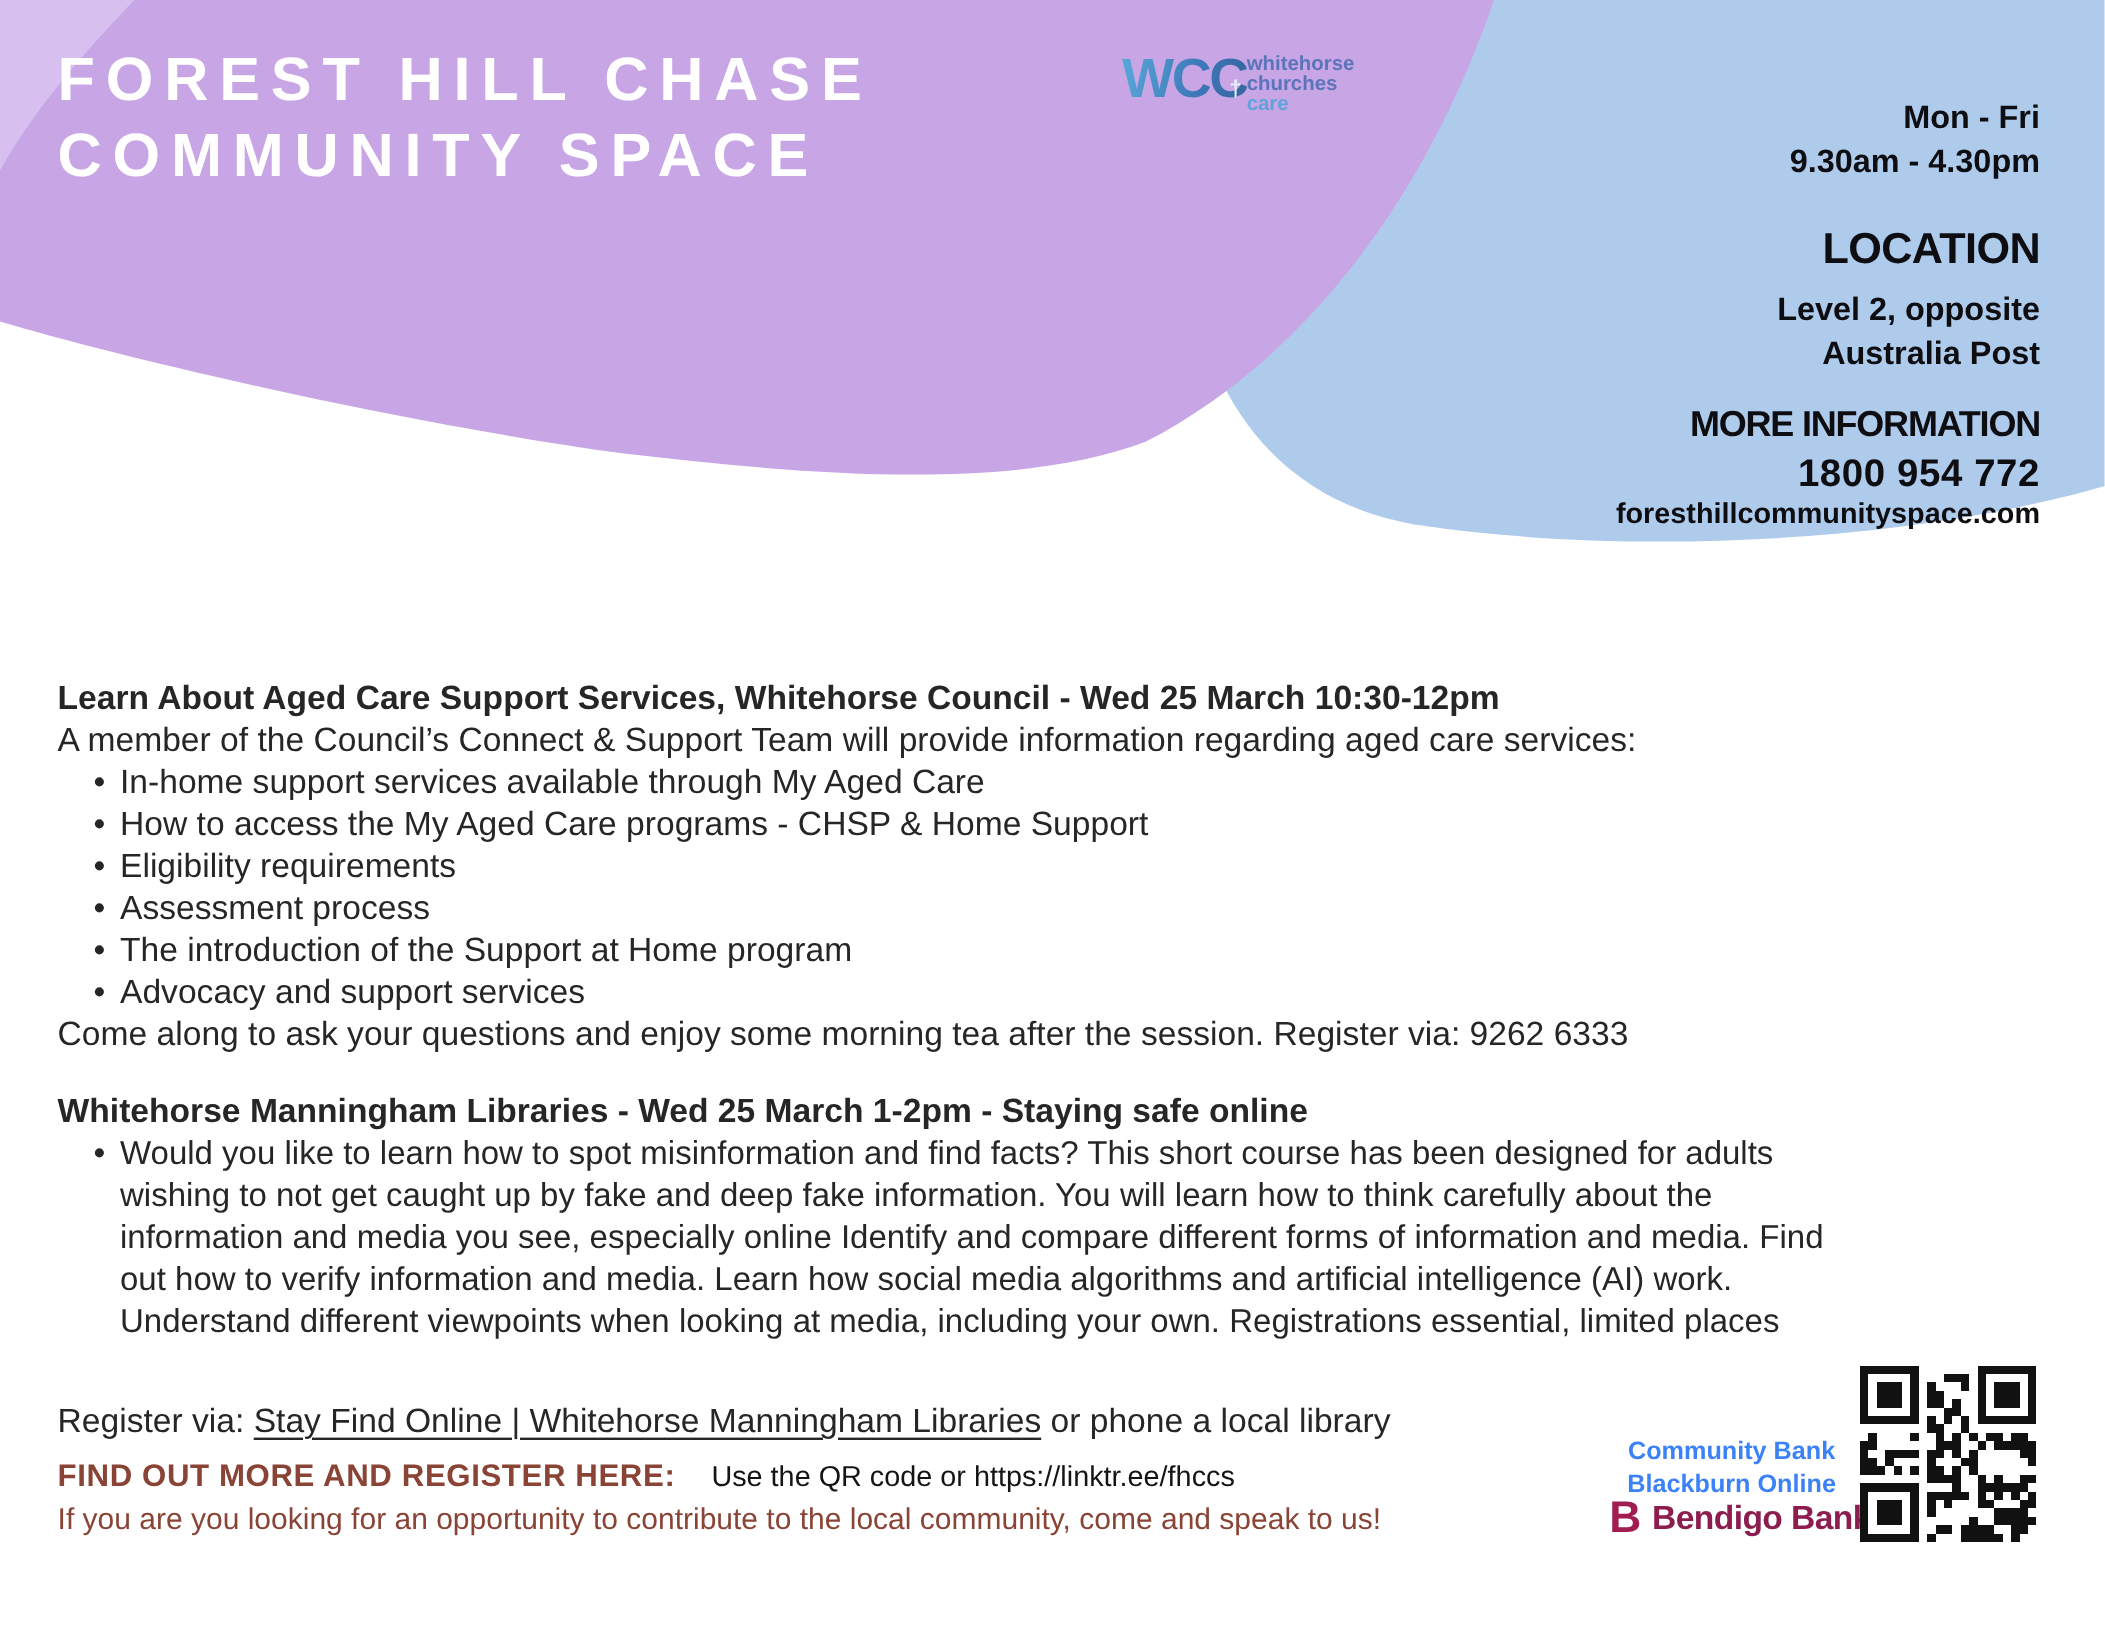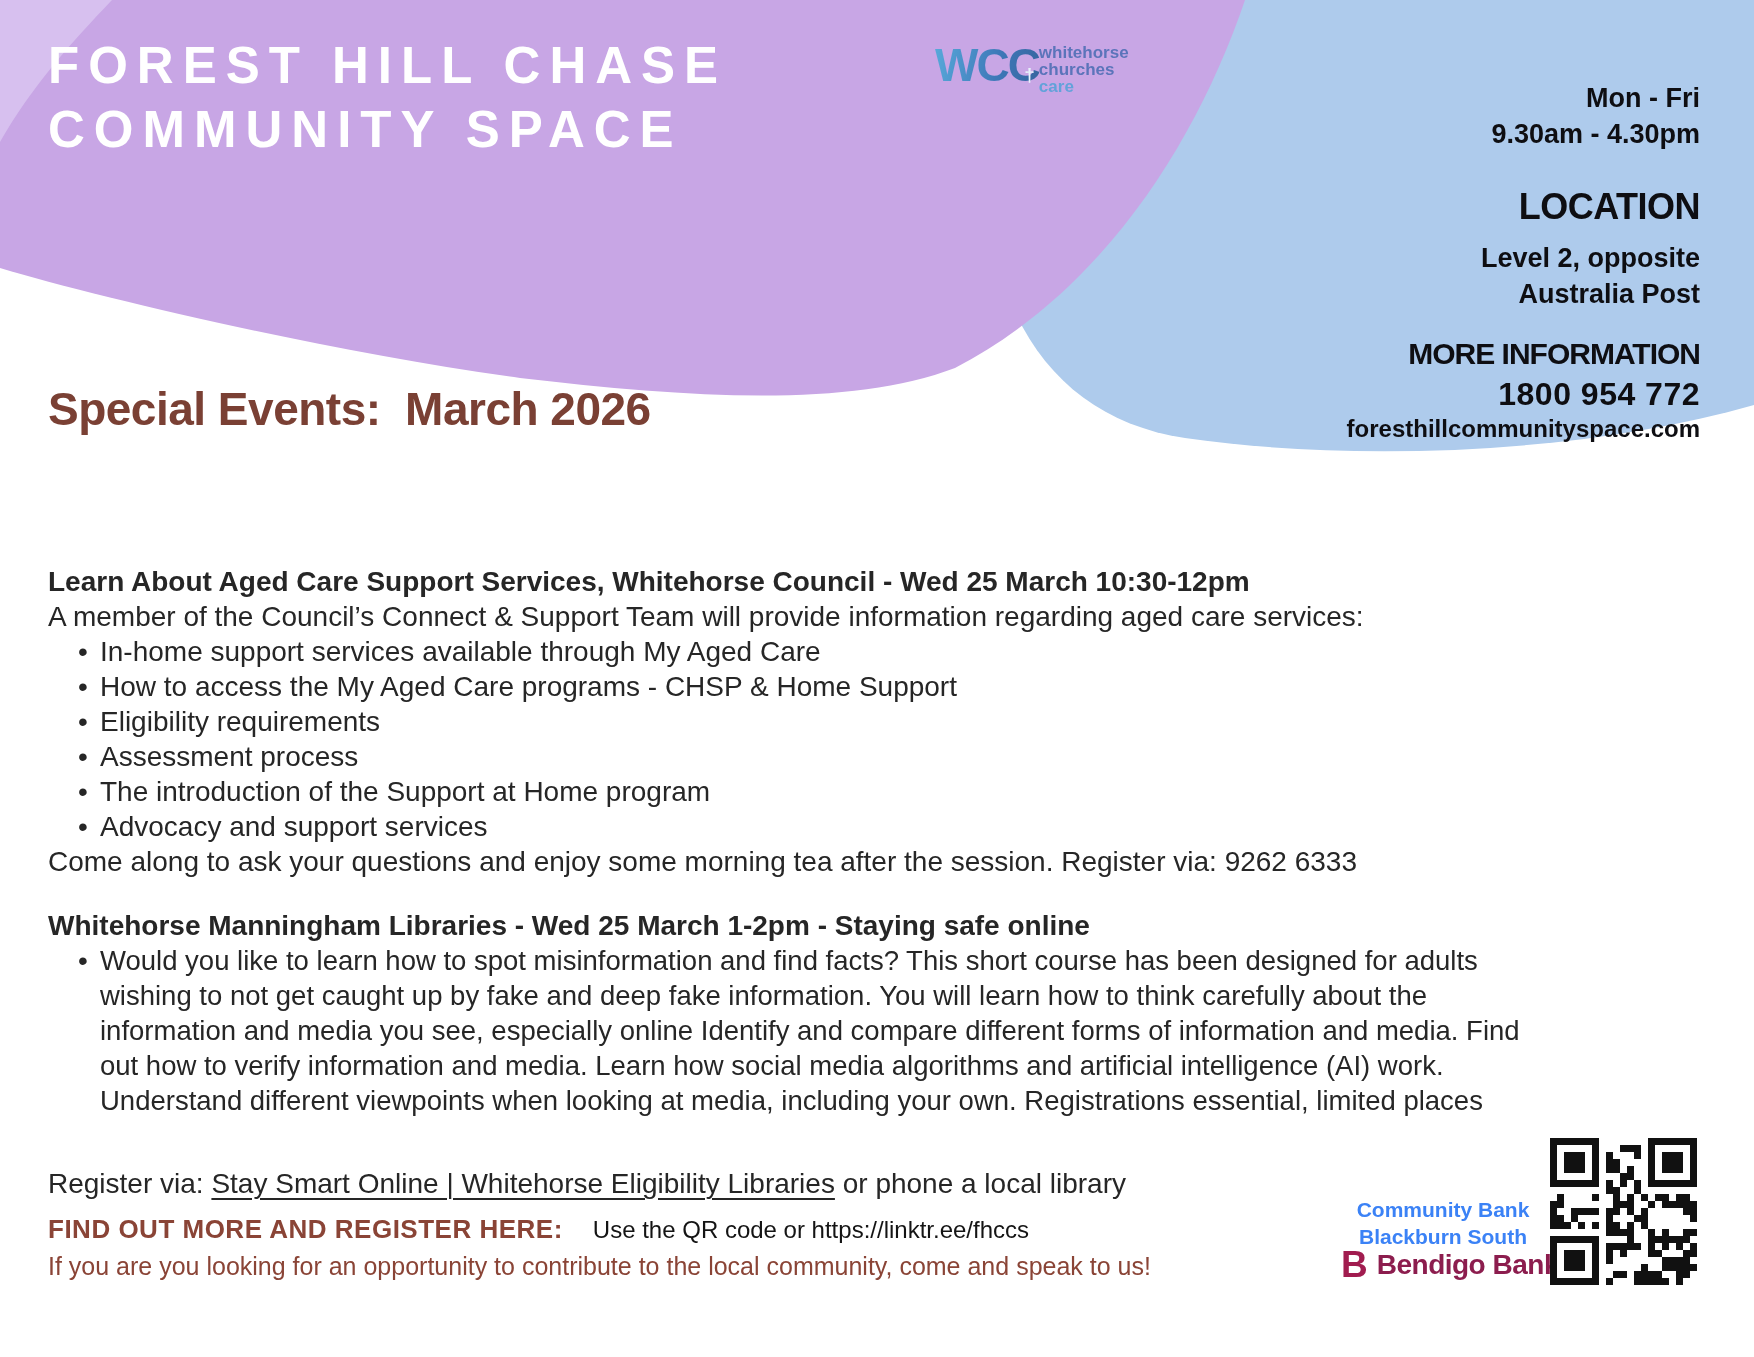--- a/index.html
+++ b/index.html
@@ -99,21 +99,20 @@
     <div class="info-value i-days">Mon - Fri</div>
     <div class="info-value i-hours">9.30am - 4.30pm</div>
     <div class="info-label i-loc">LOCATION</div>
     <div class="info-value i-l1">Level 2, opposite</div>
     <div class="info-value i-l2">Australia Post</div>
     <div class="i-mi">MORE INFORMATION</div>
     <div class="i-ph">1800 954 772</div>
     <div class="i-web">foresthillcommunityspace.com</div>
   </div>
 
-  <div class="layer sp-heading">Special Events:  March 2026</div>
 
 
   <div class="layer aged body-text">
     <div class="b">Learn About Aged Care Support Services, Whitehorse Council - Wed 25 March 10:30-12pm</div>
     <div>A member of the Council’s Connect &amp; Support Team will provide information regarding aged care services:</div>
     <div class="bullet-row">
         <span class="dot">•</span>
         <span>In-home support services available through My Aged Care</span>
       </div>
     <div class="bullet-row">
@@ -141,32 +140,32 @@
 
   <div class="layer libs body-text">
     <div class="b">Whitehorse Manningham Libraries - Wed 25 March 1-2pm - Staying safe online</div>
     <div class="bullet-row">
         <span class="dot">•</span>
         <span class="lib-par">Would you like to learn how to spot misinformation and find facts? This short course has been designed for adults wishing to not get caught up by fake and deep fake information. You will learn how to think carefully about the information and media you see, especially online Identify and compare different forms of information and media. Find out how to verify information and media. Learn how social media algorithms and artificial intelligence (AI) work. Understand different viewpoints when looking at media, including your own. Registrations essential, limited places</span>
       </div>
   </div>
 
   <div class="layer register">
-    <span>Register via: </span><a href="#">Stay Smart Online | Whitehorse Eligibility Libraries</a><span> or phone a local library</span>
+    <span>Register via: </span><a href="#">Stay Find Online | Whitehorse Manningham Libraries</a><span> or phone a local library</span>
   </div>
 
   <div class="layer footer-row">
     <span class="find-more">FIND OUT MORE AND REGISTER HERE:</span>
     <span class="qr-instr">Use the QR code or https://linktr.ee/fhccs</span>
   </div>
   <div class="layer contribute">If you are you looking for an opportunity to contribute to the local community, come and speak to us!</div>
 
   <div class="layer bank-text">
     <div>Community Bank</div>
-    <div>Blackburn South</div>
+    <div>Blackburn Online</div>
   </div>
   <div class="layer bendigo">
     <span class="bb-icon">B</span>
     <span class="bb-name">Bendigo Bank</span>
   </div>
 
   <div class="layer qr">
     <svg id="qr-svg" viewBox="0 0 21 21" shape-rendering="crispEdges">
         <rect x="0" y="0" width="1" height="1" fill="#111"></rect>
         <rect x="1" y="0" width="1" height="1" fill="#111"></rect>

